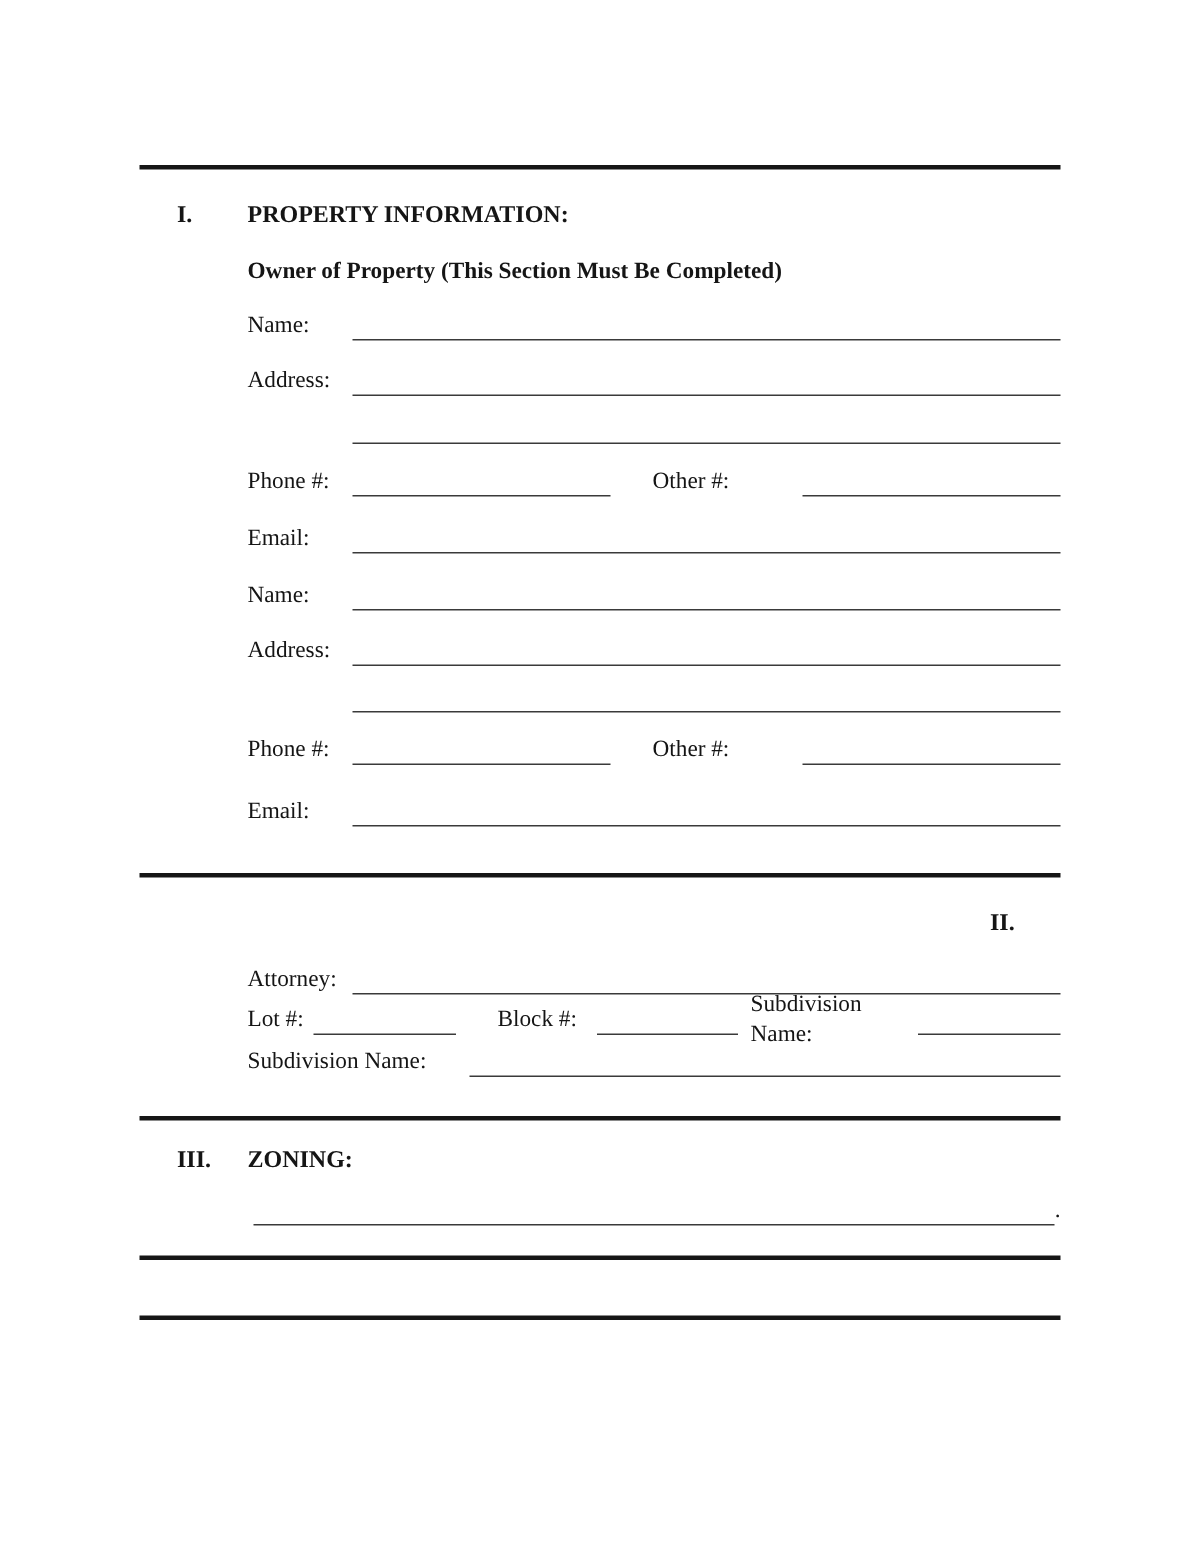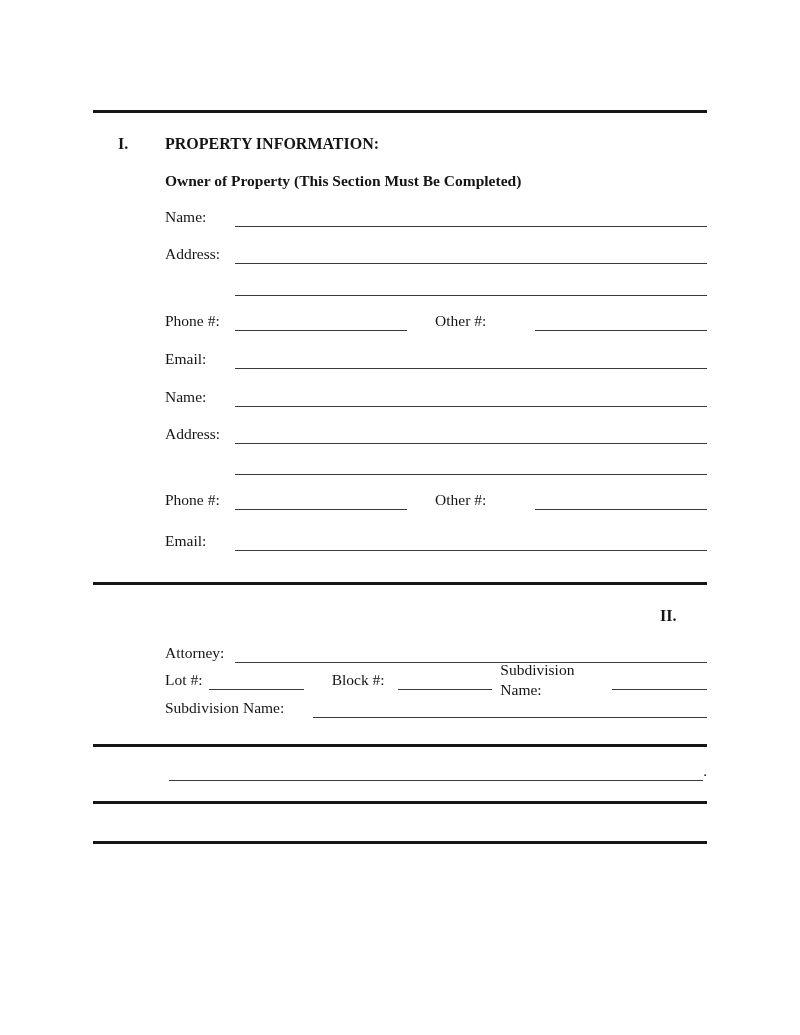--- a/index.html
+++ b/index.html
@@ -194,20 +194,24 @@
       <input class="fill w-line-subdiv-inline" type="text" value="" style="">
     </div>
 
     <div class="frow mt-subdiv">
       <span class="flabel lbl-subdiv2">Subdivision Name:</span>
       <input class="fill w-line-subdiv2" type="text" value="" style="">
     </div>
 
     <div class="rule rule-s3"></div>
 
+    <div class="hrow h3">
+      <span class="num">III.</span>
+      <span>ZONING:</span>
+    </div>
 
     <div class="frow mt-hoover">
       <input class="fill w-line-zoning" type="text" value="" style="">
       <span class="zoning-period">.</span>
     </div>
 
     <div class="rule rule-b1"></div>
     <div class="rule rule-b2"></div>
 
   </div>

